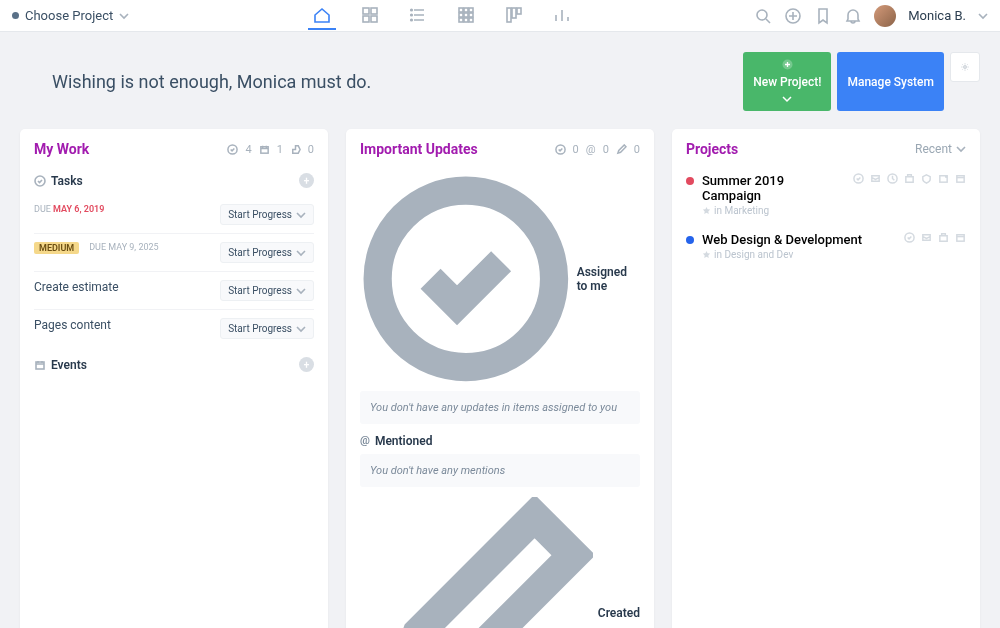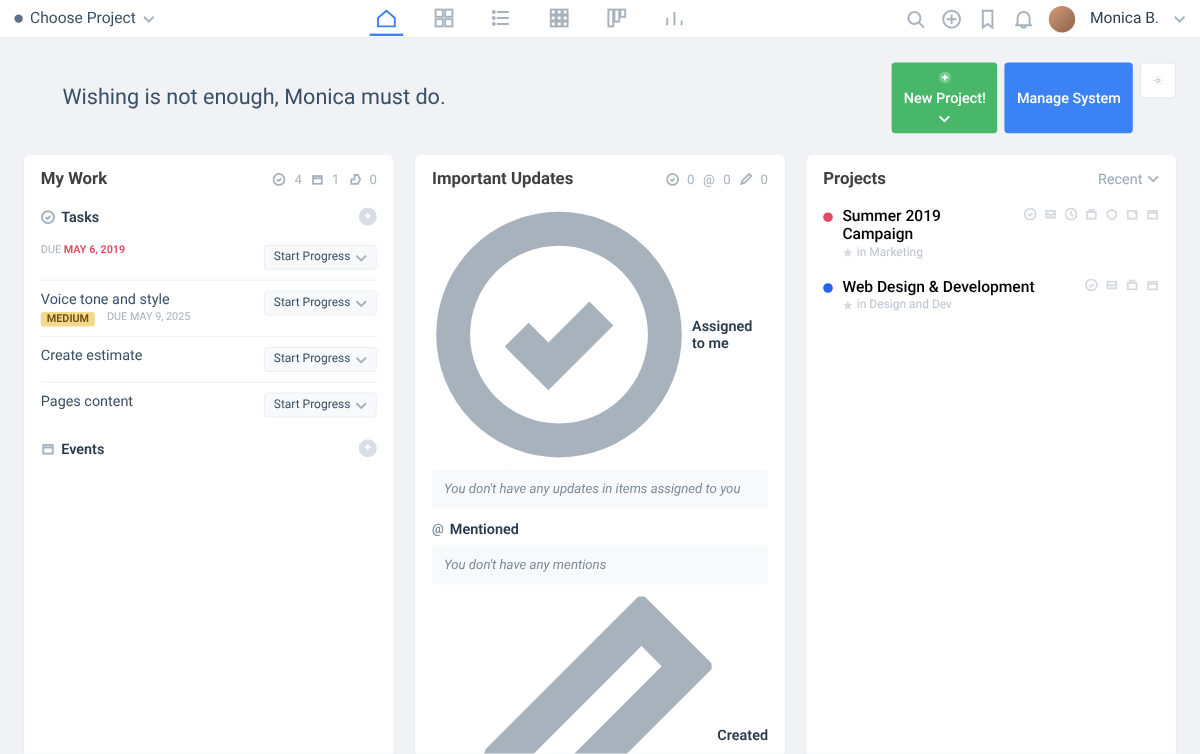--- a/index.html
+++ b/index.html
@@ -23,21 +23,21 @@
 .greeting { font-size: 18px; color: #3a4f64; margin-left: 32px; }
 .header-actions { margin-left: auto; display: flex; gap: 6px; }
 .btn { border: none; padding: 7px 10px; font-size: 12px; border-radius: 3px; cursor: pointer; display: inline-flex; align-items: center; gap: 5px; font-weight: 500; }
 .btn-green { background: #49b76a; color: #fff; flex-direction: column; }
 .btn-blue { background: #3b82f6; color: #fff; }
 .btn-icon { background: #fff; border: 1px solid #e5e8ec; width: 30px; height: 30px; display: flex; align-items: center; justify-content: center; }
 
 .cards-row { display: flex; gap: 18px; }
 .card { background: #fff; border-radius: 5px; box-shadow: 0 1px 3px rgba(0,0,0,.05); flex: 1; display: flex; flex-direction: column; }
 .card-header { padding: 12px 14px 10px; display: flex; align-items: center; }
-.card-title { font-size: 14px; font-weight: 700; color: #404040; text-align: center; }
+.card-title { font-size: 14px; font-weight: 700; color: #a21caf; text-align: center; }
 .card-stats { margin-left: auto; display: flex; align-items: center; gap: 7px; font-size: 11px; color: #a8b2bd; }
 .card-stats svg { width: 11px; height: 11px; }
 .card-body { padding: 0 14px 10px; flex: 1; font-size: 13px; }
 .section-head { display: flex; align-items: center; gap: 5px; font-weight: 600; font-size: 12px; color: #28394c; margin: 6px 0 8px; }
 .section-head svg { width: 12px; height: 12px; }
 .add-btn { margin-left: auto; width: 15px; height: 15px; border-radius: 50%; background: #d9dee4; display: flex; align-items: center; justify-content: center; cursor: pointer; font-size: 10px; color: #fff; }
 .task-item { padding: 8px 0; border-top: 1px solid #f1f2f5; display: flex; align-items: flex-start; }
 .task-item:first-of-type { border-top: none; }
 .task-info { flex: 1; }
 .task-name { font-size: 12px; color: #3a4f64; margin-bottom: 4px; }
@@ -207,21 +207,20 @@
                 <div class="task-meta">
                   <span class="due overdue">DUE <span class="date">MAY 6, 2019</span></span>
                 </div>
               </div>
               <button class="start-btn">Start Progress <svg class="chev ico" viewBox="0 0 10 10">
                   <path d="M1 3l4 4 4-4"></path>
                 </svg></button>
             </div>
             <div class="task-item">
               <div class="task-info">
-                <div class="task-name">Voice tone and style</div>
                 <div class="task-meta">
                   <span class="badge-med">MEDIUM</span>
                   <span class="due">DUE <span class="date">MAY 9, 2025</span></span>
                 </div>
               </div>
               <button class="start-btn">Start Progress <svg class="chev ico" viewBox="0 0 10 10">
                   <path d="M1 3l4 4 4-4"></path>
                 </svg></button>
             </div>
             <div class="task-item">

